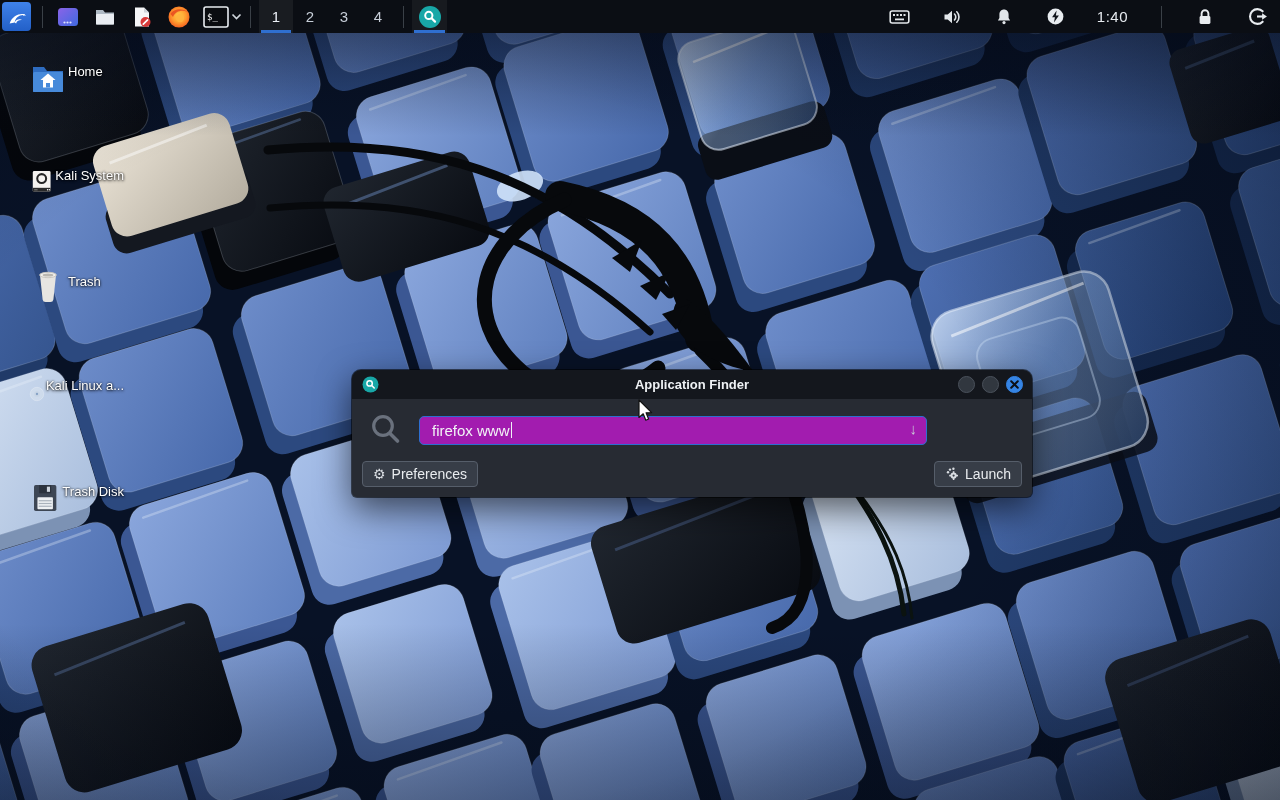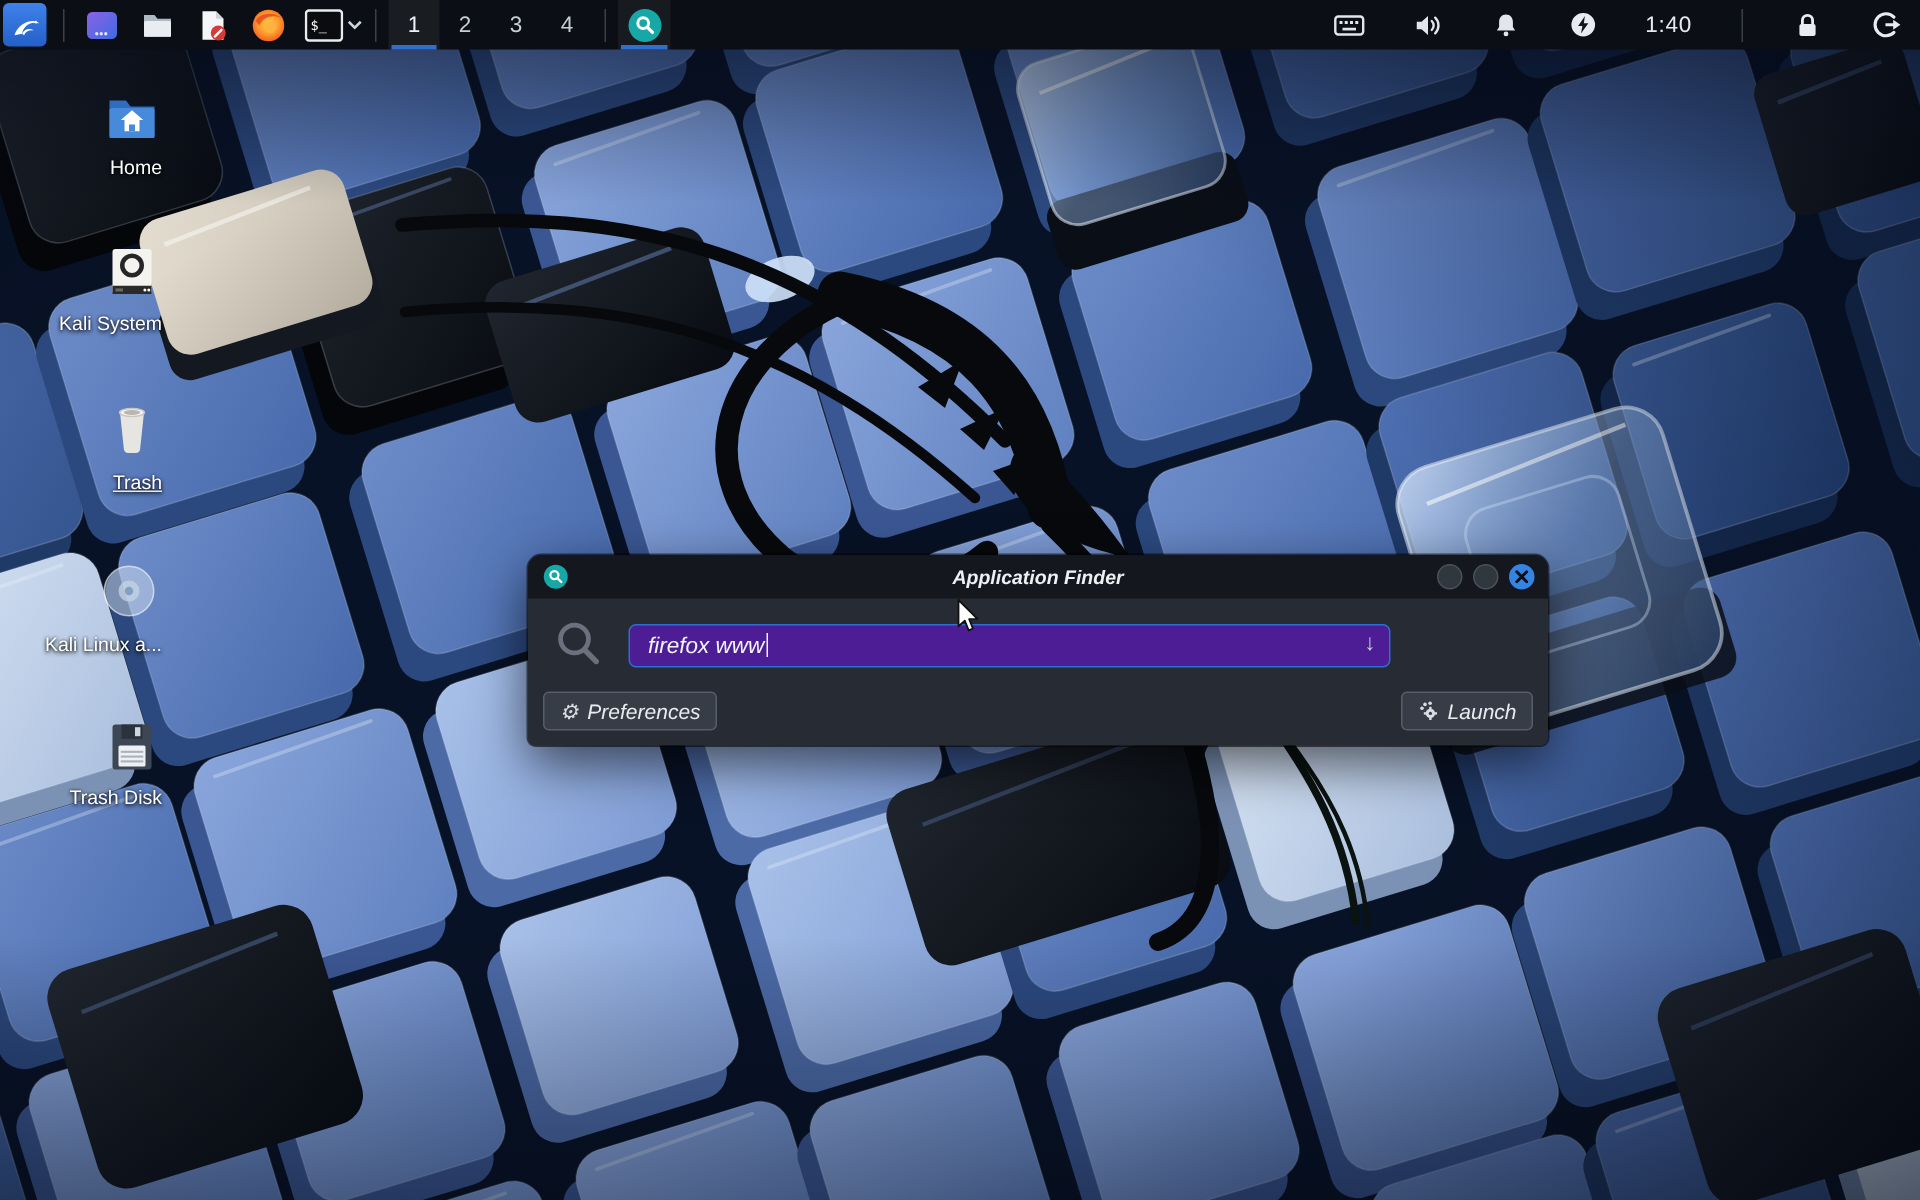--- a/index.html
+++ b/index.html
@@ -32,38 +32,38 @@
   .ws.active .ul{position:absolute;left:2px;right:2px;bottom:0;height:3px;background:#2f6fd0;}
   .taskbtn{width:35px;height:33px;position:relative;display:flex;align-items:center;justify-content:center;
            background:rgba(255,255,255,.05);}
   .taskbtn .ul{position:absolute;left:2px;right:2px;bottom:0;height:3px;background:#2f6fd0;}
   .tray{margin-left:auto;display:flex;align-items:center;gap:32px;padding-right:12px;}
   .tray .ticon{display:flex;align-items:center;justify-content:center;}
   .clock{font-size:15px;color:#e6eaef;letter-spacing:.5px;}
 
   
   .desk{position:absolute;left:12px;top:52px;z-index:5;}
-  .desk-item{position:absolute;left:0;width:96px;display:flex;flex-direction:column;align-items:flex-end;cursor:default;}
+  .desk-item{position:absolute;left:16px;width:96px;display:flex;align-items:flex-start;cursor:default;}
   .desk-item .dlabel{margin-top:6px;font-size:13px;color:#fff;text-shadow:0 1px 3px rgba(0,0,0,.9),0 0 2px rgba(0,0,0,.7);white-space:nowrap;}
 
   
   .dialog{position:absolute;left:352px;top:370px;width:680px;height:127px;z-index:25;
           background:#272b33;border-radius:9px 9px 5px 5px;
-          box-shadow:0 12px 34px rgba(0,0,0,.6),0 0 0 1px rgba(0,0,0,.55);font-style:italic;}
+          box-shadow:0 12px 34px rgba(0,0,0,.6),0 0 0 1px rgba(0,0,0,.55);}
   .titlebar{position:relative;height:29px;background:#14171d;border-radius:9px 9px 0 0;
             display:flex;align-items:center;}
   .titlebar .ticon{margin-left:10px;}
   .titlebar .title{position:absolute;left:0;right:0;text-align:center;
                    font-size:13px;font-weight:bold;color:#eef1f4;}
   .winbtns{margin-left:auto;display:flex;gap:7px;margin-right:9px;z-index:1;}
   .wbtn{width:17px;height:17px;border-radius:50%;background:#31373f;border:1px solid #4a515b;box-sizing:border-box;}
   .wbtn.close{background:#3584e4;border-color:#3584e4;display:flex;align-items:center;justify-content:center;}
   .drow1{position:absolute;left:0;top:29px;width:100%;height:62px;display:flex;align-items:center;}
   .bigsearch{margin-left:17px;flex:none;}
-  .entry{position:relative;margin-left:16px;width:508px;height:29px;background:#4c1d95;
+  .entry{position:relative;margin-left:16px;width:508px;height:29px;background:#a21caf;
          border:1.5px solid #2d6fd0;border-radius:5px;box-sizing:border-box;
          display:flex;align-items:center;padding:0 26px 0 12px;}
   .entry .qtext{font-size:15px;color:#f2f4f6;white-space:pre;}
   .caret{width:1px;height:16px;background:#eef2f6;margin-left:1px;}
   .entry .down{position:absolute;right:9px;top:3px;font-size:15px;color:#c9ced6;}
   .drow2{position:absolute;left:0;bottom:10px;width:100%;display:flex;align-items:center;padding:0 10px;box-sizing:border-box;}
   .btn{height:26px;background:#373d47;border:1px solid #565e6a;border-radius:4px;
        display:flex;align-items:center;gap:6px;padding:0 10px;font-size:14px;color:#e9ecef;box-sizing:border-box;}
   .btn .gear{font-size:14px;color:#d9dde2;line-height:1;}
   .btn.launch{margin-left:auto;text-align:center;}
@@ -473,21 +473,21 @@
       <svg width="40" height="40" viewBox="0 0 40 40">
         <rect x="7" y="4" width="26" height="30" rx="2" fill="#f5f3f0"></rect>
         <circle cx="20" cy="15" r="6.5" fill="none" stroke="#262626" stroke-width="3"></circle>
         <rect x="7" y="28.5" width="26" height="5.5" fill="#2a2a2a"></rect>
         <rect x="9" y="30.3" width="5" height="2" fill="#6a6a6a"></rect>
         <circle cx="28.6" cy="31.3" r="1" fill="#fff"></circle>
           <circle cx="31.2" cy="31.3" r="1" fill="#fff"></circle>
       </svg>
       <div class="dlabel">Kali System</div>
     </div>
-    <div class="desk-item" style="top:216px;text-decoration:underline;">
+    <div class="desk-item" style="top:216px;">
       <svg width="40" height="40" viewBox="0 0 40 40">
         <path d="M12,7 h16 l-2.6,24.5 a3,3 0 0 1 -3,2.5 h-4.8 a3,3 0 0 1 -3,-2.5 Z" fill="#e7e5e1"></path>
         <ellipse cx="20" cy="7" rx="8.3" ry="2.7" fill="#f2f0ec" stroke="#c9c6c0" stroke-width="1"></ellipse>
         <ellipse cx="20" cy="7" rx="5.4" ry="1.6" fill="#b9b6b0"></ellipse>
       </svg>
       <div class="dlabel">Trash</div>
     </div>
     <div class="desk-item" style="top:320px;">
       <svg width="44" height="44" viewBox="0 0 44 44">
         <circle cx="22" cy="22" r="16.5" fill="rgba(222,230,240,0.45)" stroke="rgba(255,255,255,0.6)" stroke-width="1"></circle>

